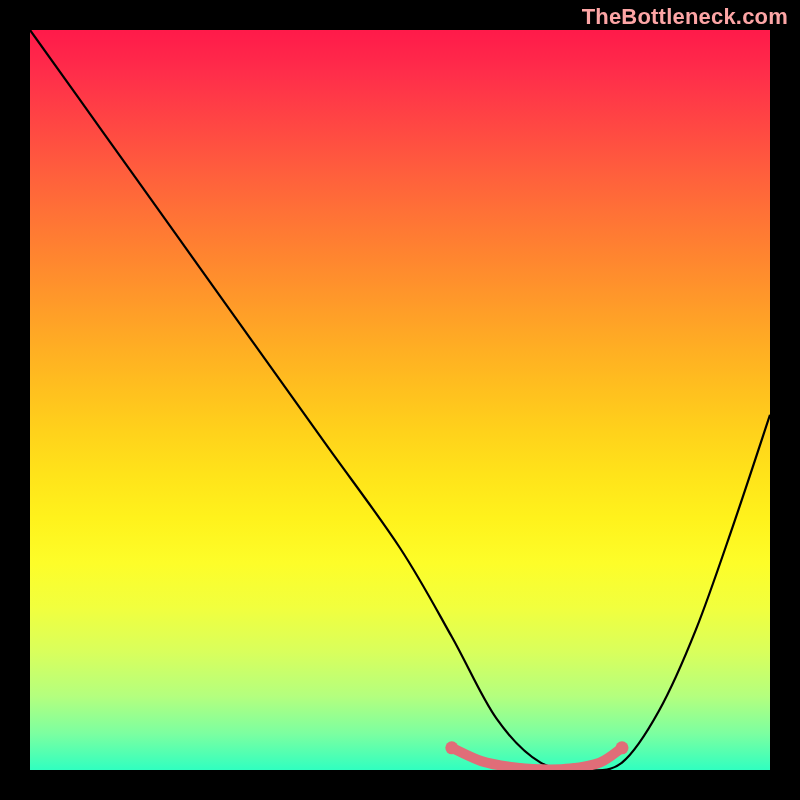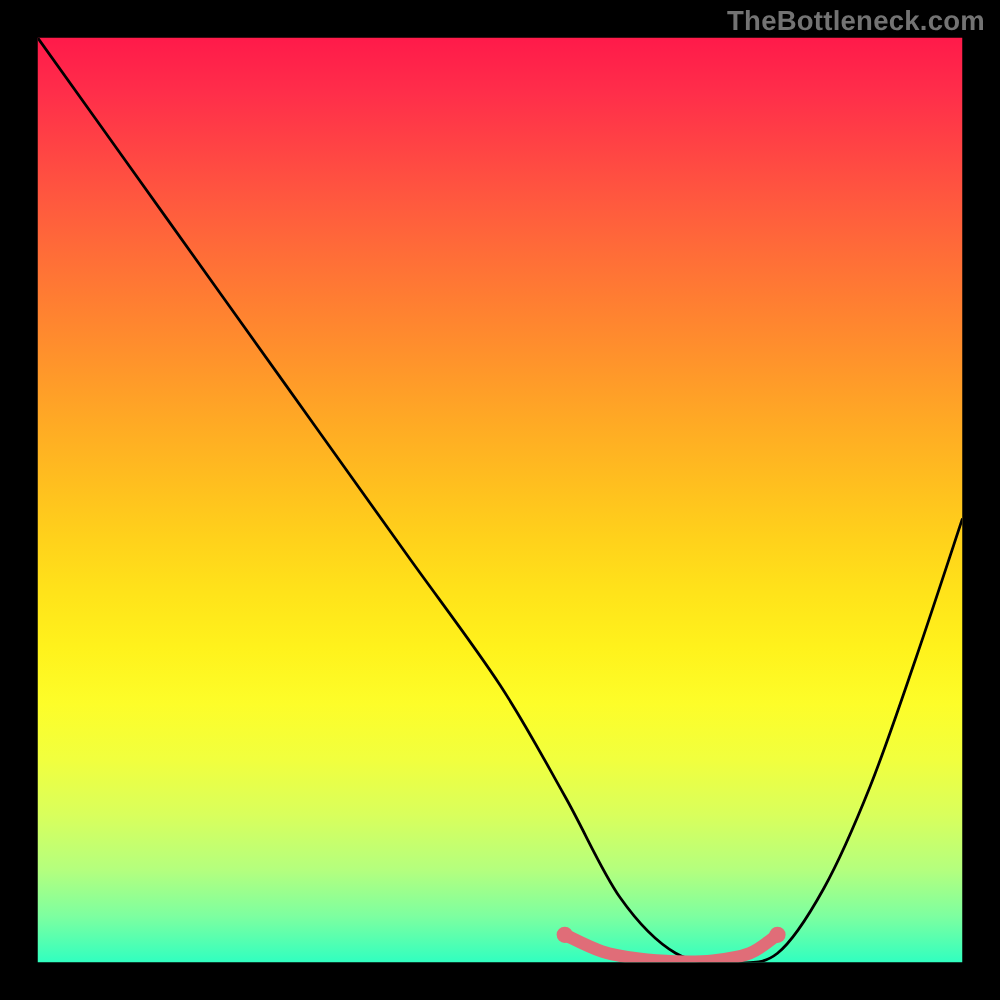--- a/index.html
+++ b/index.html
@@ -10,21 +10,21 @@
     position: relative;
     font-family: Arial, sans-serif;
     overflow: hidden;
   }
   .watermark {
     position: absolute;
     top: 4px;
     right: 12px;
     font-size: 22px;
     font-weight: 600;
-    color: #737373;
+    color: #fca5a5;
     z-index: 10;
     letter-spacing: 0.2px;
   }
   .plot-area {
     position: absolute;
     left: 30px;
     top: 30px;
     width: 740px;
     height: 740px;
     overflow: hidden;

